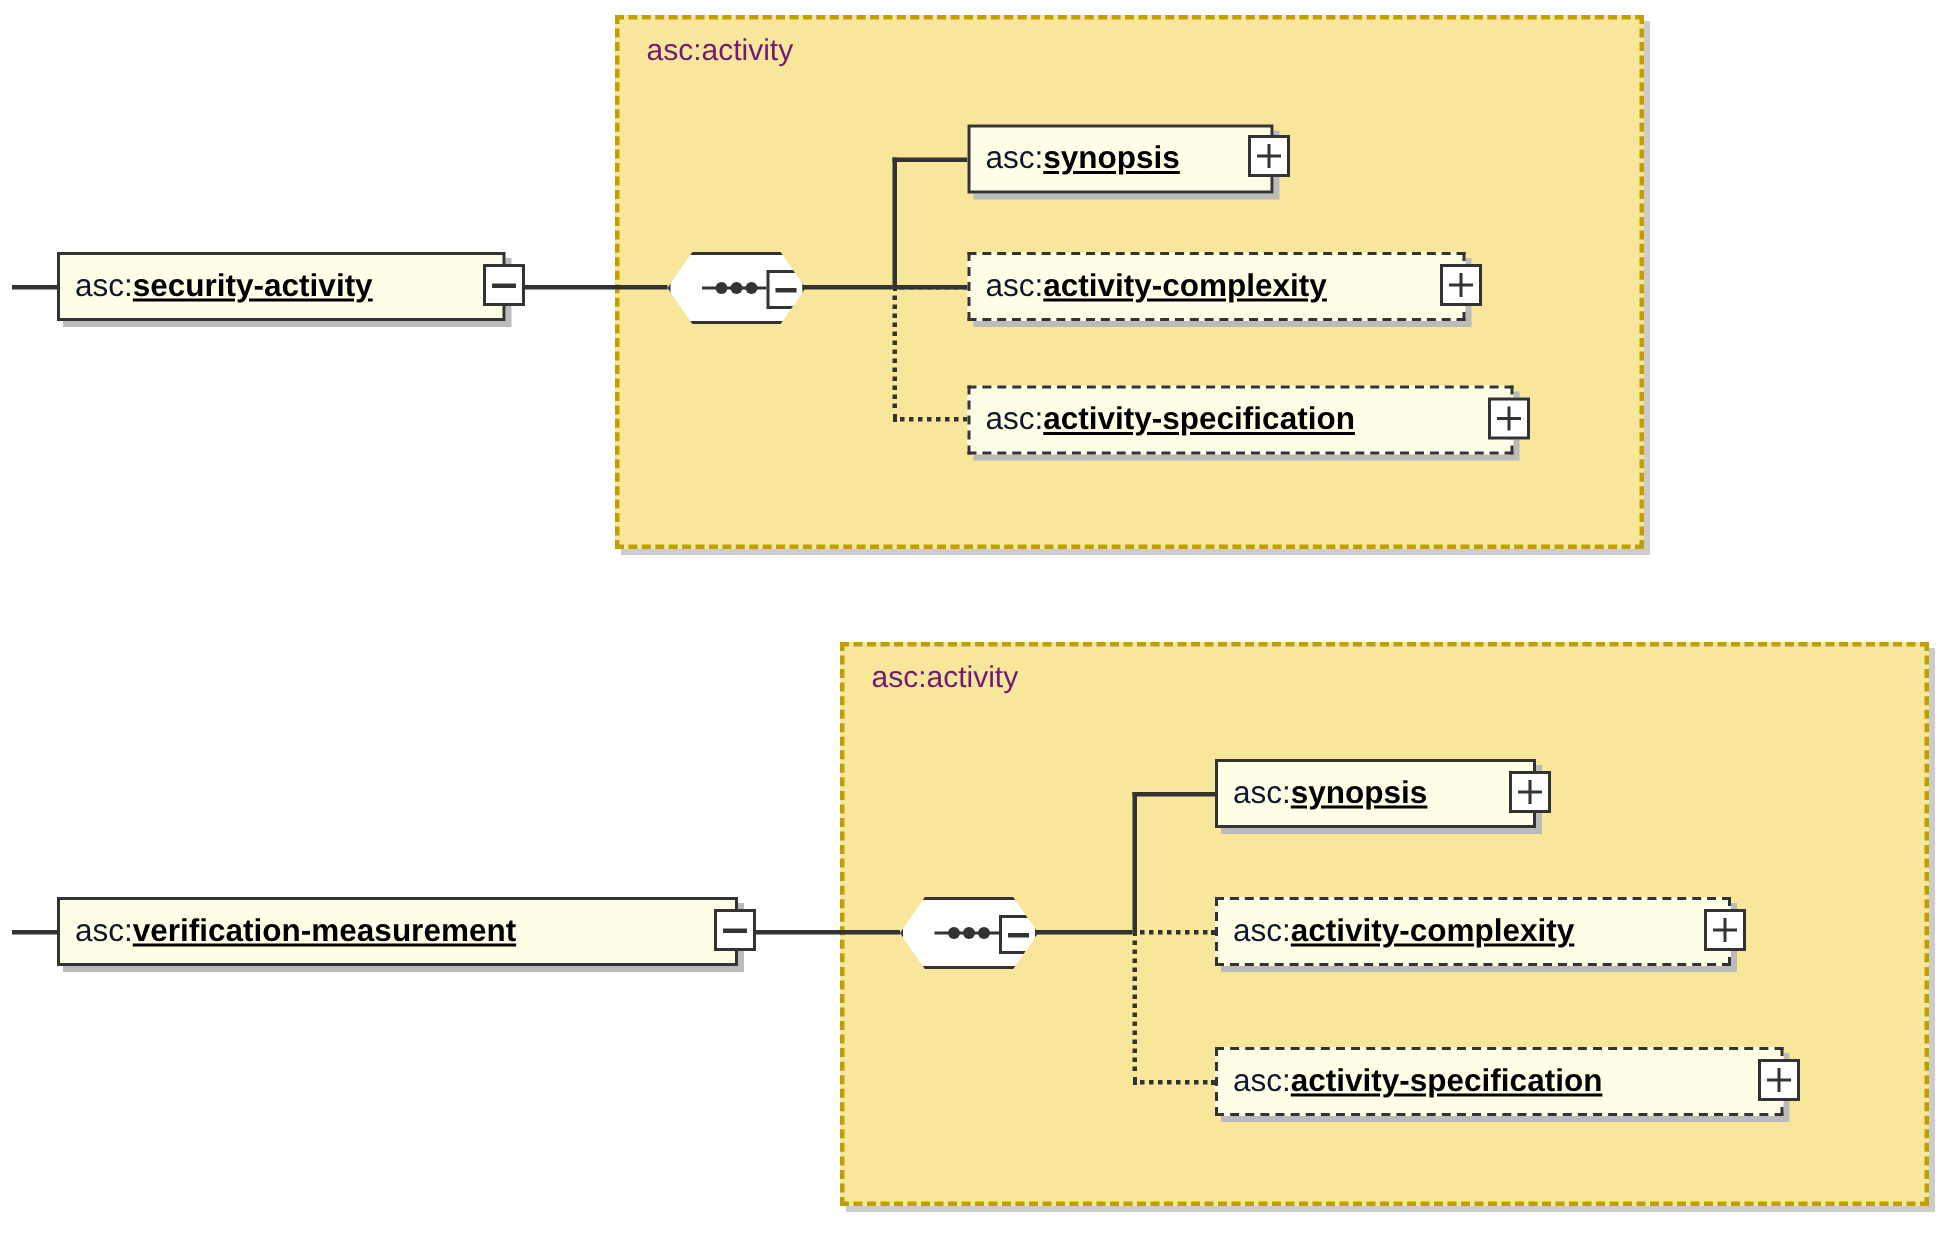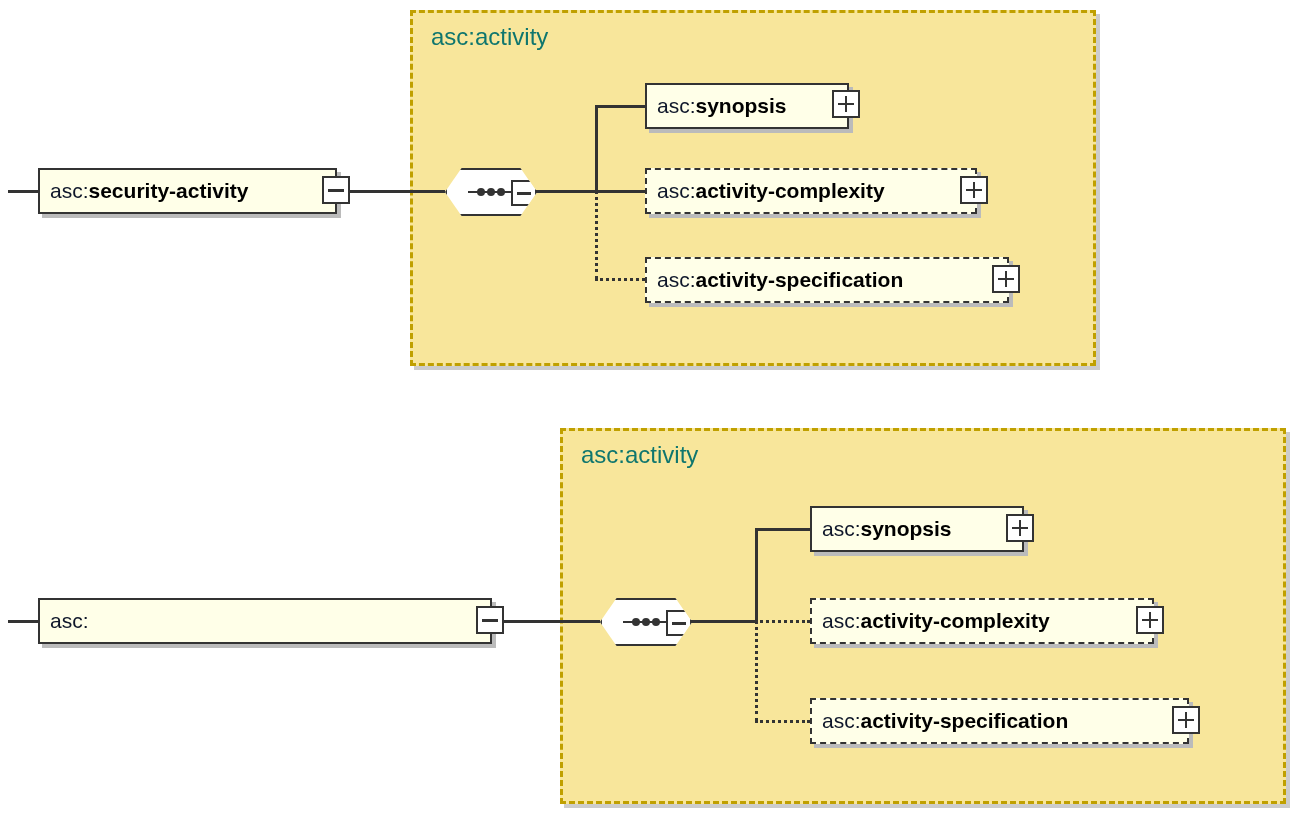--- a/index.html
+++ b/index.html
@@ -28,20 +28,21 @@
   .element-box.dashed {
     border: 2px dashed #333;
   }
   .element-box .ns {
     color: #0f172a;
     font-weight: normal;
   }
   .element-box .nm {
     color: #000;
     font-weight: bold;
+    text-decoration: underline;
   }
   .collapse-handle {
     position: absolute;
     width: 24px;
     height: 24px;
     background: #fff;
     border: 2px solid #333;
     display: flex;
     align-items: center;
     justify-content: center;
@@ -72,22 +73,22 @@
   .group-box {
     position: absolute;
     border: 3px dashed #c0a000;
     background: #f8e69b;
     box-shadow: 4px 4px 0px #ccc;
   }
   .group-label {
     position: absolute;
     top: 10px;
     left: 18px;
-    font-size: 24px;
-    color: #0f766e;
+    font-size: 20px;
+    color: #701a75;
   }
   .sequence {
     position: absolute;
     width: 88px;
     height: 44px;
     background: #fff;
     border: 2px solid #333;
     box-shadow: 3px 3px 0px #bbb;
     display: flex;
     align-items: center;
@@ -190,20 +191,21 @@
 </div>
 
 <div class="diagram">
 
   <div class="group-box" style="left:560px; top:428px; width:720px; height:370px;">
     <div class="group-label">asc:activity</div>
   </div>
 
   <div class="element-box" style="left:38px; top:598px; width:430px; height:26px;">
     <span class="ns">asc:</span>
+    <span class="nm">verification-measurement</span>
   </div>
   <div class="collapse-handle" style="left:476px; top:606px;">
       <div class="bar"></div>
     </div>
 
   <div class="line h" style="left:8px; top:620px; width:30px;"></div>
   <div class="line h" style="left:504px; top:620px; width:96px;"></div>
 
   <div class="sequence" style="left:600px; top:598px; clip-path: polygon(18% 0,82% 0,100% 50%,82% 100%,18% 100%,0 50%);">
     <svg width="50" height="20">

